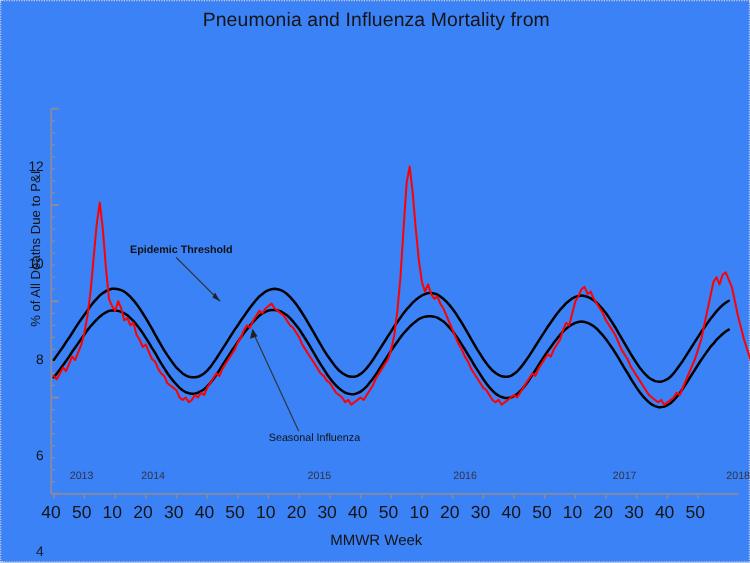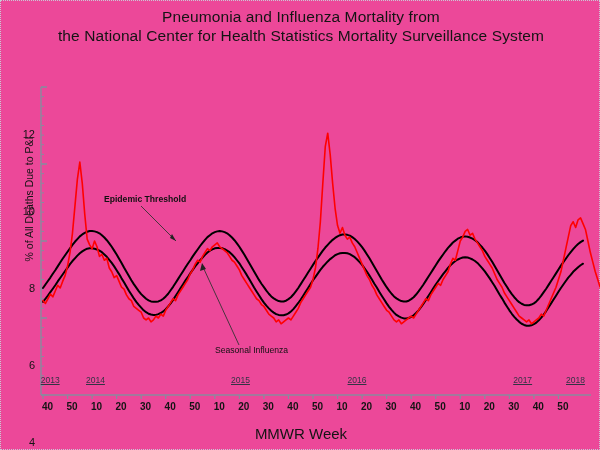--- a/index.html
+++ b/index.html
@@ -14,21 +14,21 @@
     color: #1a1a1a;
     overflow: hidden;
     position: relative;
   }
   #page {
     position: relative;
     width: 600px;
     height: 450px;
     box-sizing: border-box;
     border: 1px dotted #c9c9d6;
-    background: #ec4899;
+    background: #3b82f6;
     padding-left: 24px;
   }
   .title-block {
     position: absolute;
     left: 0;
     top: 6px;
     width: 600px;
     text-align: center;
   }
   .title-line {
@@ -59,63 +59,60 @@
     font-size: 10.5px;
     transform: rotate(-90deg);
     color: #141414;
   }
   .axis-label-x {
     position: absolute;
     left: 0;
     top: 424px;
     width: 600px;
     text-align: center;
-    font-size: 15px;
+    font-size: 12px;
     color: #141414;
   }
   .ytick-label {
     position: absolute;
     width: 26px;
     text-align: right;
     font-size: 11px;
     color: #141414;
     margin-top: 48px;
   }
   .xtick-label {
     position: absolute;
     width: 20px;
+    text-align: left;
+    font-size: 14px;
+    color: #141414;
+  }
+  .year-label {
+    position: absolute;
+    width: 34px;
     text-align: right;
-    font-size: 10px;
-    color: #141414;
-    font-weight: bold;
-  }
-  .year-label {
-    position: absolute;
-    width: 34px;
-    text-align: left;
     font-size: 8.5px;
     color: #333344;
-    text-decoration: underline;
   }
   .annot {
     position: absolute;
     font-size: 8.6px;
     color: #111111;
     white-space: nowrap;
   }
   svg { display: block; }
 </style>
 </head>
 <body>
 
 <div id="page">
 
   <div class="title-block">
     <div class="title-line">Pneumonia and Influenza Mortality from</div>
-    <div class="title-line">the National Center for Health Statistics Mortality Surveillance System</div>
   </div>
 
   <div id="plot-area">
     <svg id="chart-svg" width="600" height="450">
         <line x1="40" y1="86" x2="40" y2="394" stroke="#8a8a9e" stroke-width="1.4"></line>
         <line x1="40" y1="394" x2="590" y2="394" stroke="#8a8a9e" stroke-width="1.4"></line>
         <line x1="40" y1="86" x2="43" y2="86" stroke="#8a8a9e" stroke-width="1"></line>
         <line x1="40" y1="95.625" x2="43" y2="95.625" stroke="#8a8a9e" stroke-width="1"></line>
         <line x1="40" y1="105.25" x2="43" y2="105.25" stroke="#8a8a9e" stroke-width="1"></line>
         <line x1="40" y1="114.875" x2="43" y2="114.875" stroke="#8a8a9e" stroke-width="1"></line>
@@ -214,23 +211,23 @@
       <div class="xtick-label" style="left: 400.182px; top: 400px;">40</div>
       <div class="xtick-label" style="left: 424.727px; top: 400px;">50</div>
       <div class="xtick-label" style="left: 449.273px; top: 400px;">10</div>
       <div class="xtick-label" style="left: 473.818px; top: 400px;">20</div>
       <div class="xtick-label" style="left: 498.364px; top: 400px;">30</div>
       <div class="xtick-label" style="left: 522.909px; top: 400px;">40</div>
       <div class="xtick-label" style="left: 547.455px; top: 400px;">50</div>
     </div>
   <div id="year-layer">
       <div class="year-label" style="left: 39.7273px; top: 374px;">2013</div>
-      <div class="year-label" style="left: 85px; top: 374px;">2014</div>
+      <div class="year-label" style="left: 97px; top: 374px;">2014</div>
       <div class="year-label" style="left: 230px; top: 374px;">2015</div>
       <div class="year-label" style="left: 346.545px; top: 374px;">2016</div>
-      <div class="year-label" style="left: 474.182px; top: 374px; margin-left: 38px;">2017</div>
+      <div class="year-label" style="left: 474.182px; top: 374px;">2017</div>
       <div class="year-label" style="left: 565px; top: 374px;">2018</div>
     </div>
 
   <div class="annot" id="annot-threshold" style="left: 103px; top: 193px; font-weight: bold;">Epidemic Threshold</div>
   <div class="annot" id="annot-baseline" style="left: 214px; top: 344px;">Seasonal Influenza</div>
 
 </div>
 
 </body></html>

